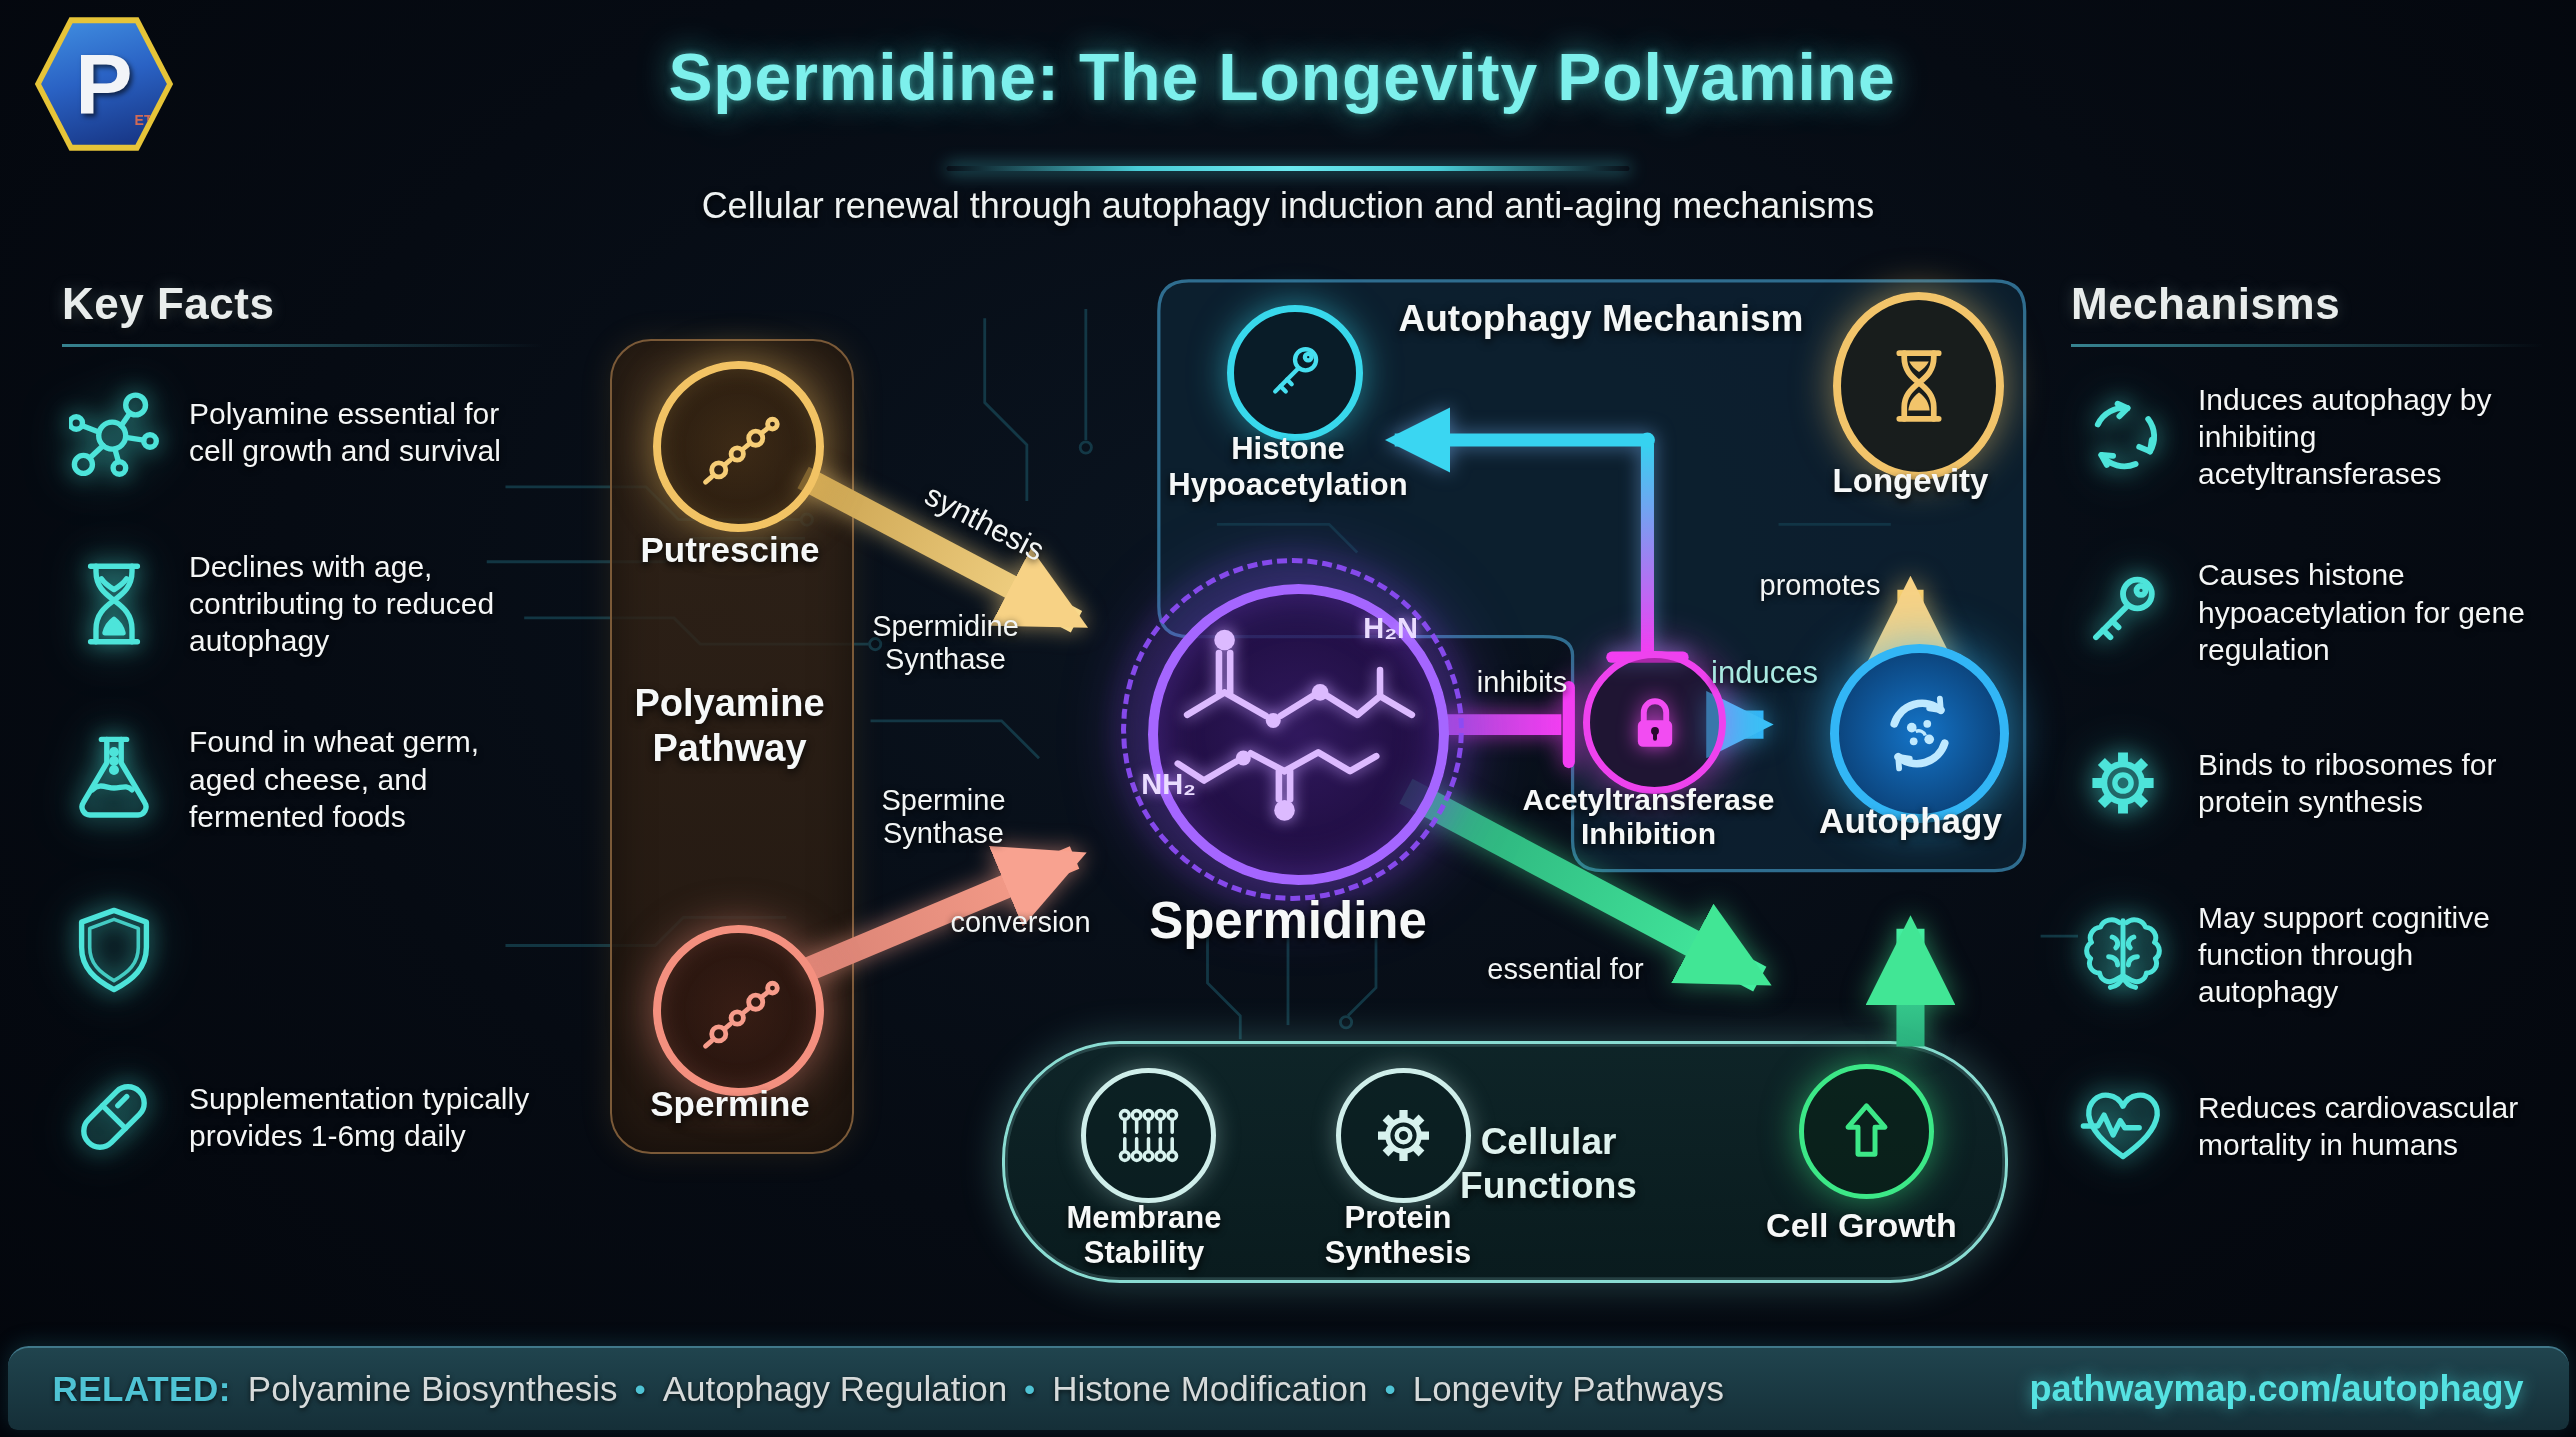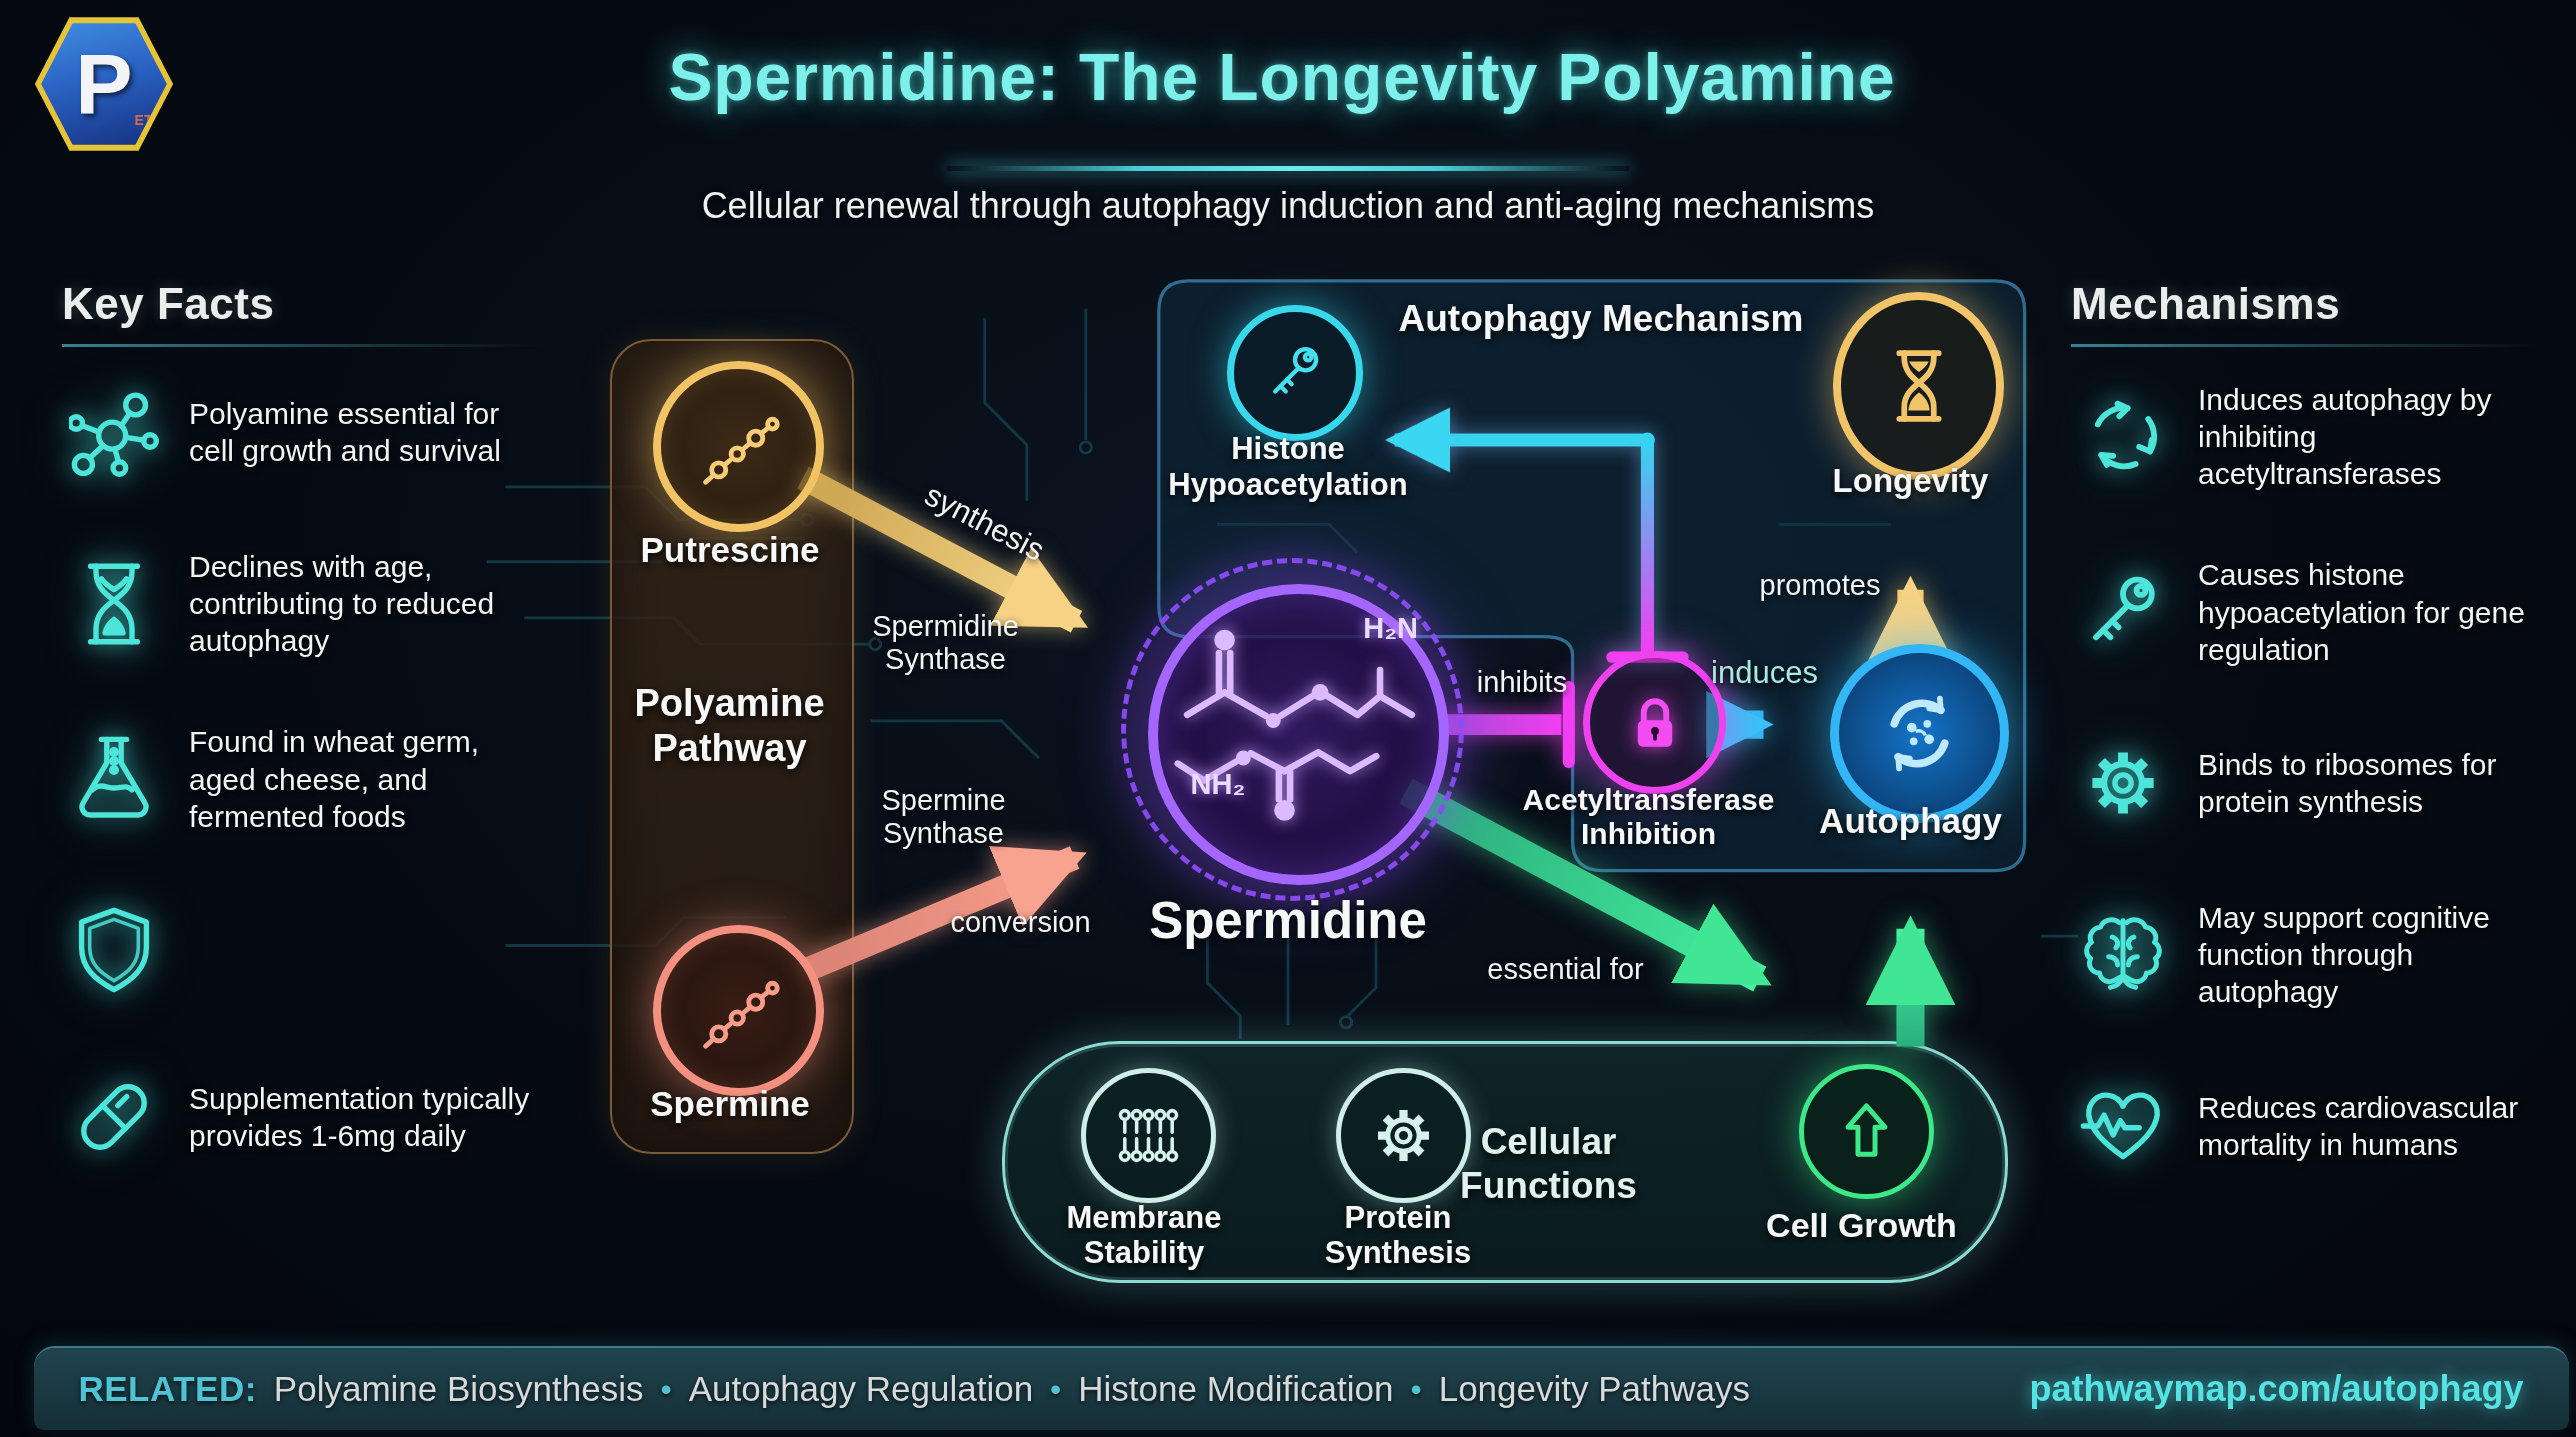--- a/index.html
+++ b/index.html
@@ -60,21 +60,21 @@
   #sperm-dash{left:1121px;top:558px;width:333px;height:333px;border-radius:50%;z-index:3;
     border:5.6px dashed #8b4df2;opacity:.95;filter:drop-shadow(0 0 13px rgba(140,80,250,.7));}
   #sperm-ring{left:1148px;top:584px;width:281px;height:281px;border-radius:50%;z-index:4;
     border:10.3px solid #a566ff;
     background:radial-gradient(circle,rgba(72,28,132,.62) 0%,rgba(34,12,70,.82) 72%);
     box-shadow:0 0 79px rgba(145,75,255,.6), inset 0 0 41px rgba(150,90,255,.35);}
   #sperm-structure{left:1144px;top:610px;width:296px;height:221px;z-index:5;color:#dcbaff;
     filter:drop-shadow(0 0 7.5px rgba(200,160,255,.8));}
   .amine-label{z-index:6;font-size:29px;font-weight:bold;color:#eadcff;text-shadow:0 0 11.2px rgba(190,140,255,.9);}
   #h2n-label{left:1324px;top:612px;width:94px;text-align:right;}
-  #nh2-label{left:1176px;top:768px;width:84px;text-align:center;}
+  #nh2-label{left:1112px;top:768px;width:84px;text-align:right;}
   #spermidine-label{left:1101px;top:891px;width:374px;font-size:51px;}
   
   #auto-title{left:1339px;top:298px;width:524px;text-align:center;z-index:4;font-size:37px;font-weight:bold;
     color:#f4f7f7;text-shadow:0 2.8px 8.4px rgba(0,0,0,.9);}
   #histone-circle{left:1227px;top:305px;width:122px;height:122px;border:7.5px solid #38d8ec;
     background:rgba(8,26,36,.55);box-shadow:0 0 36px rgba(56,216,236,.55);color:#46dff0;}
   #histone-circle svg{width:66px;height:66px;}
   #histone-label{left:1138px;top:431px;width:300px;font-size:31px;line-height:1.16;}
   #longevity-circle{left:1833px;top:292px;width:155px;height:172px;border:8.4px solid #f2c46a;border-radius:50%;
     background:rgba(40,28,8,.45);box-shadow:0 0 39px rgba(242,196,106,.55);color:#f2c46a;
@@ -114,21 +114,21 @@
   #lbl-spermine-synthase{left:831px;top:784px;width:225px;line-height:1.15;}
   #lbl-conversion{left:927px;top:906px;width:187px;}
   #lbl-inhibits{left:1447px;top:666px;width:150px;}
   #lbl-induces{left:1685px;top:655px;width:159px;color:#a9e9e1;font-size:31px;}
   #lbl-promotes{left:1736px;top:569px;width:168px;}
   #lbl-essential{left:1472px;top:953px;width:187px;}
   
   #footer{left:7.5px;right:7.5px;top:1346px;height:84px;z-index:6;border-radius:20.6px 20.6px 9.4px 9.4px;
     background:linear-gradient(180deg,#20444e,#152f38);border-top:2.8px solid #41788a;
     box-shadow:0 -3.7px 19px rgba(40,120,140,.25);display:flex;align-items:center;justify-content:space-between;
-    padding:0 45px;box-sizing:border-box;margin-left:26px;}
+    padding:0 45px;box-sizing:border-box;}
   #footer .related-row{display:flex;align-items:center;gap:17px;font-size:35px;color:#d6dada;
     text-shadow:0 1.9px 5.6px rgba(0,0,0,.7);}
   #footer .related-label{color:#4fc3d4;font-weight:bold;letter-spacing:0.5px;}
   #footer .dot-sep{color:#4fc3d4;font-size:32px;}
   #footer .footer-url{font-size:36px;font-weight:bold;color:#55e2e2;text-shadow:0 0 15px rgba(80,225,225,.6);}
   .z1{z-index:1;} .z3{z-index:3;}
 </style>
 </head>
 <body>
 

